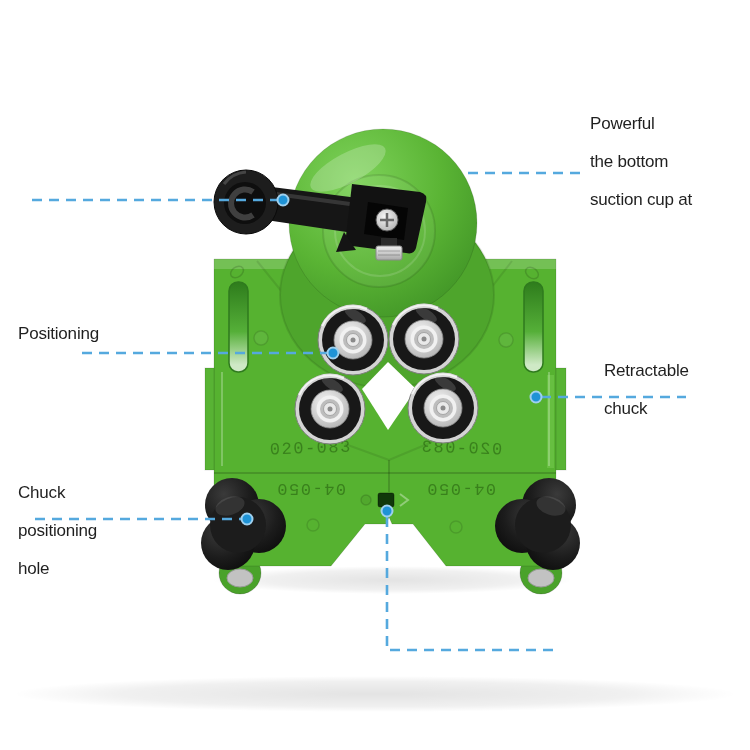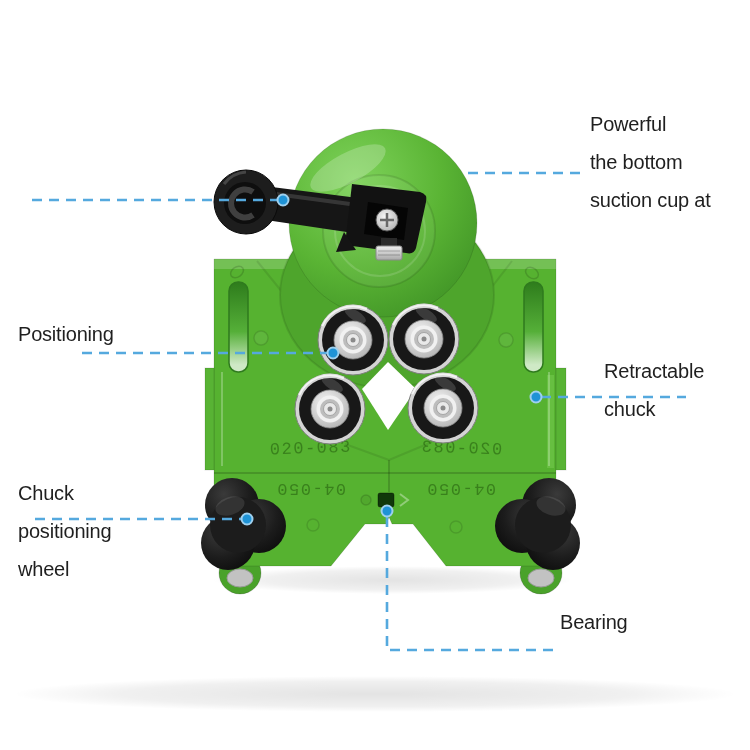--- a/index.html
+++ b/index.html
@@ -9,21 +9,21 @@
   html,body{margin:0;padding:0;}
   body{
     width:750px;height:750px;position:relative;overflow:hidden;
     background:var(--background);
     font-family:"Liberation Sans", sans-serif;
   }
   #stage{position:absolute;left:0;top:0;width:750px;height:750px;}
   svg{position:absolute;left:0;top:0;}
   .label{
     position:absolute;
-    font-size:20px;line-height:38px;letter-spacing:-0.2px;
+    font-size:17px;line-height:38px;letter-spacing:-0.2px;
     color:var(--label-text);white-space:nowrap;
   }
   .callout-line{stroke:var(--line-blue);stroke-width:2.6;stroke-dasharray:10 7;fill:none;}
   .callout-dot{fill:var(--dot-blue);stroke:#9fd0ee;stroke-width:2;}
   .seam{stroke:rgba(0,0,0,0.16);stroke-width:2;fill:none;}
   .seam-faint{stroke:rgba(0,0,0,0.09);stroke-width:2;fill:none;}
   .molded{
     font-family:"Liberation Mono", monospace;
     font-size:17px;letter-spacing:1.5px;
     fill:rgba(35,90,12,0.55);
@@ -220,20 +220,19 @@
   </div>
 
   <div class="label" style="left:604px; top:352px">
     <div>Retractable</div>
     <div>chuck</div>
   </div>
 
   <div class="label" style="left:18px; top:474px">
     <div>Chuck</div>
     <div>positioning</div>
-    <div>wheel</div>
+    <div>hole</div>
   </div>
 
   <div class="label" style="left:560px; top:603px">
-    <div>Bearing</div>
   </div>
 
 </div>
 
 </body></html>

